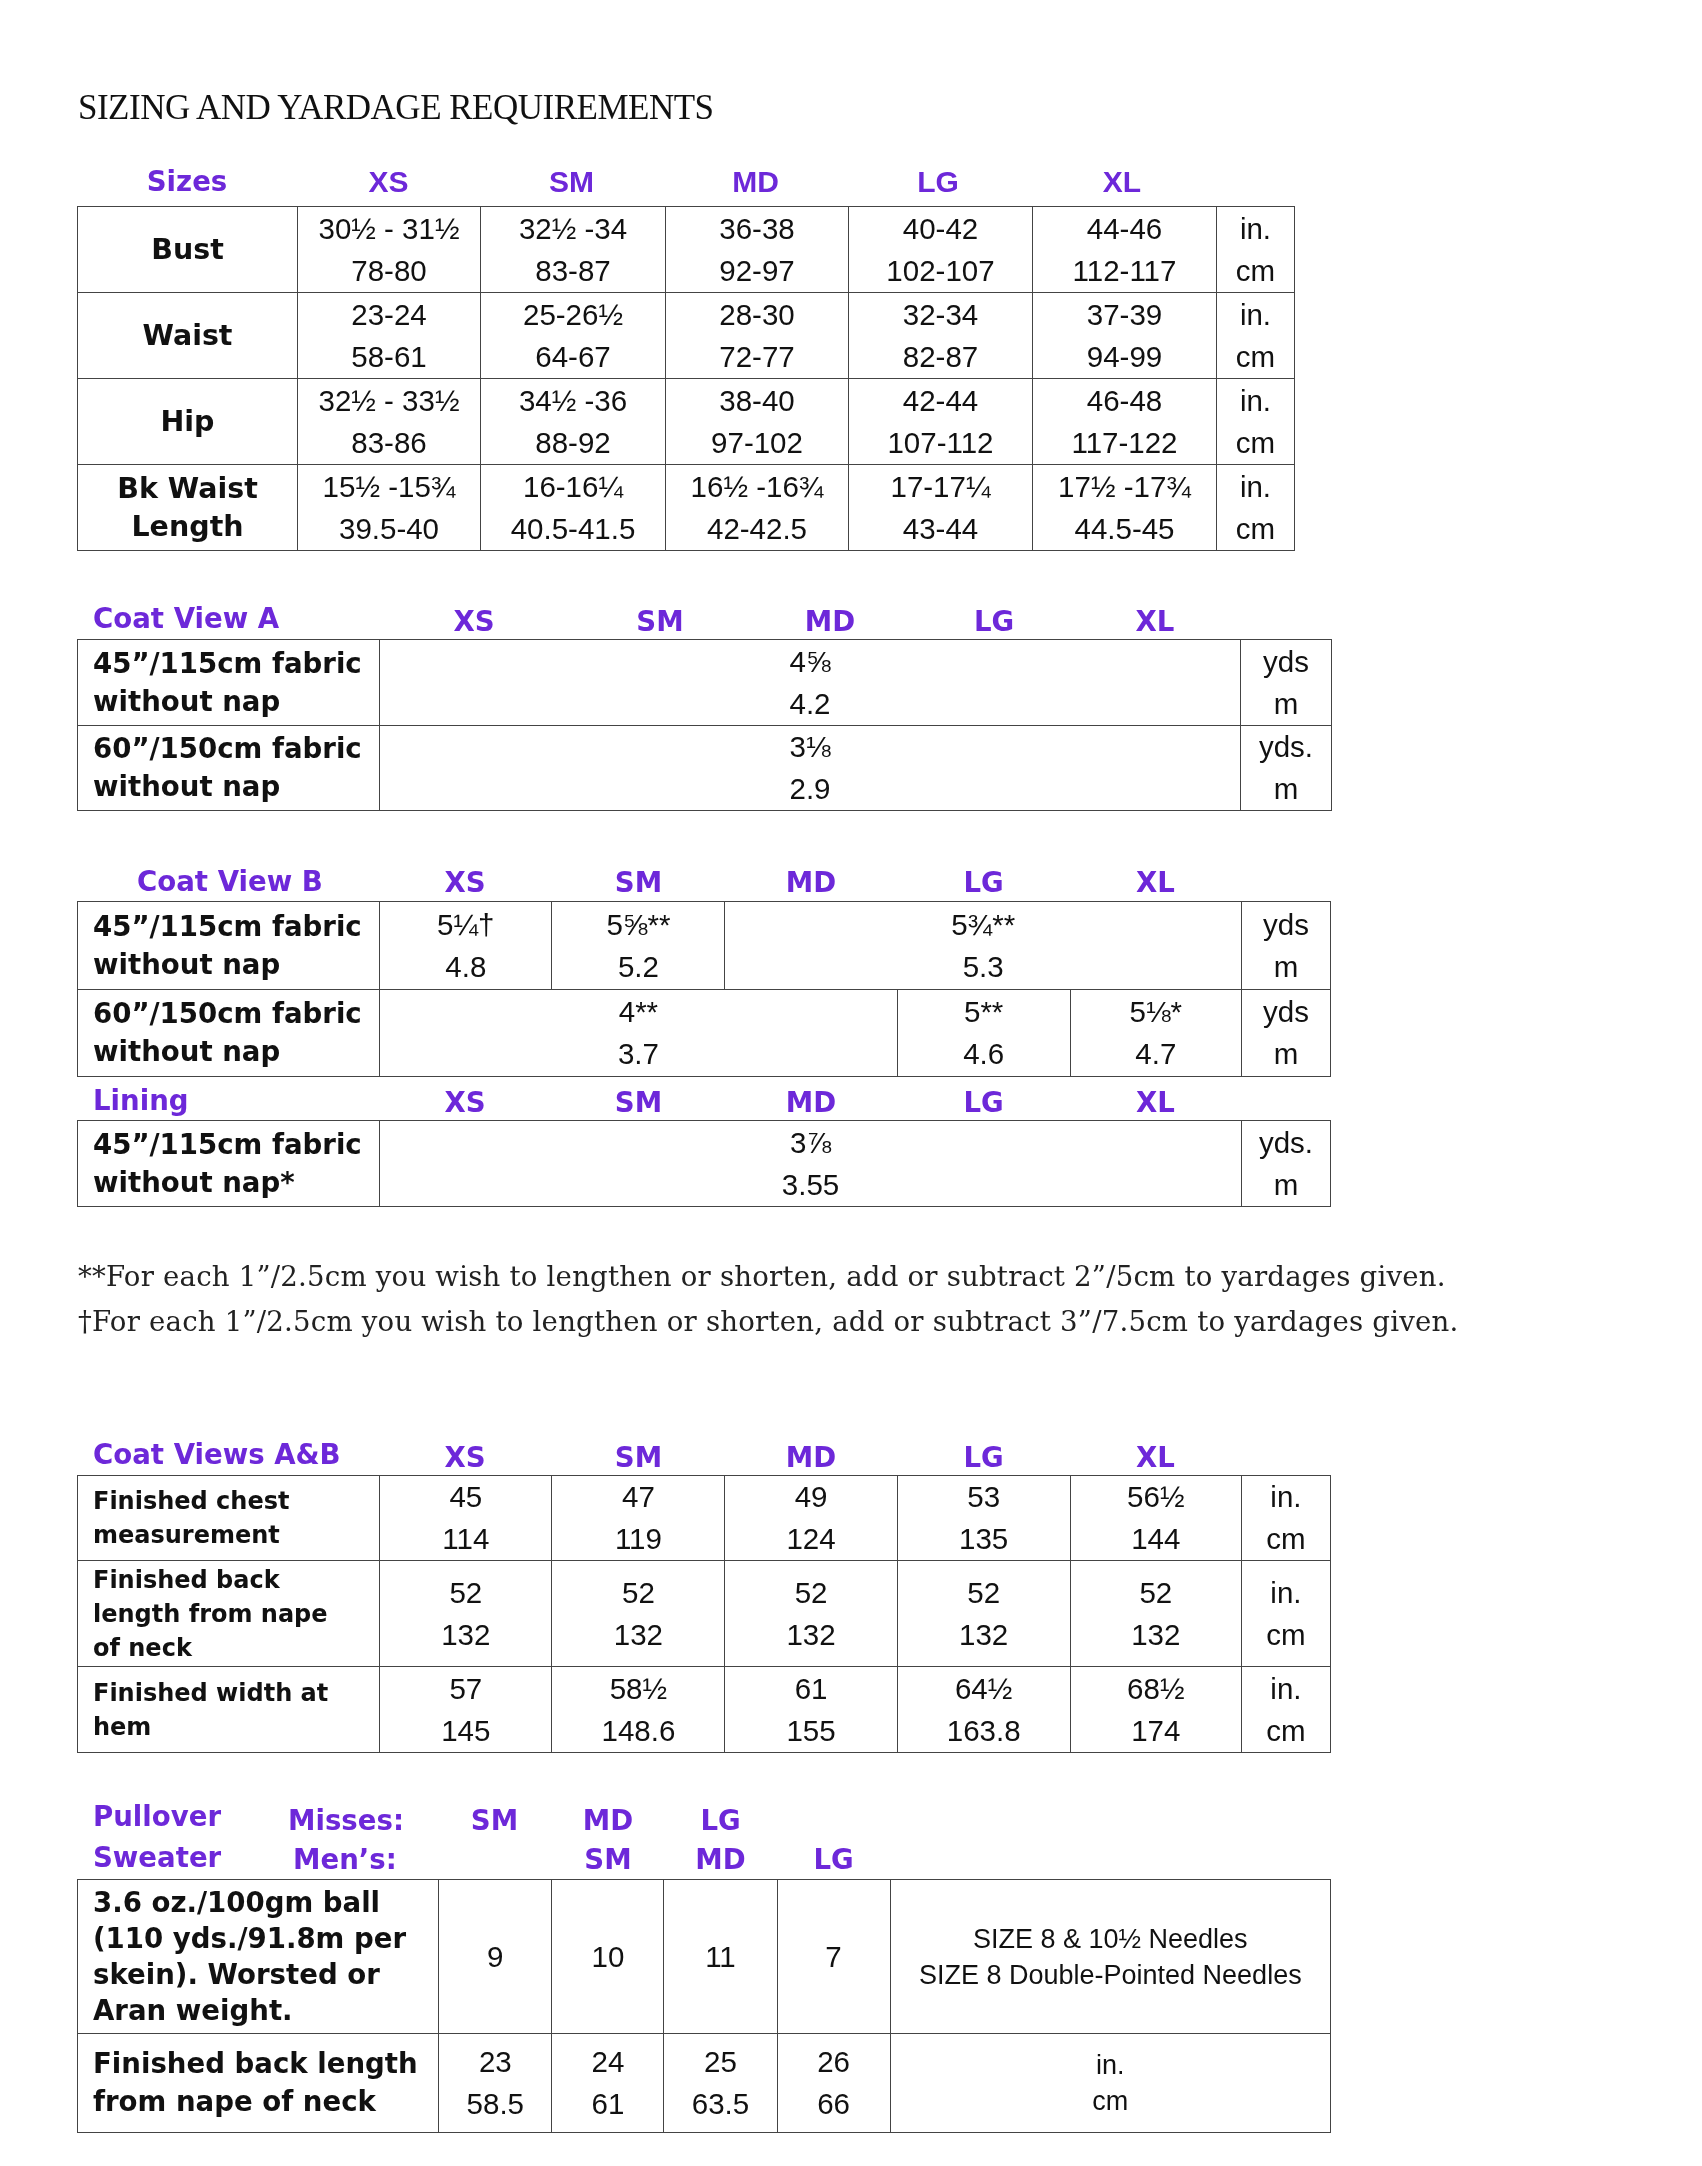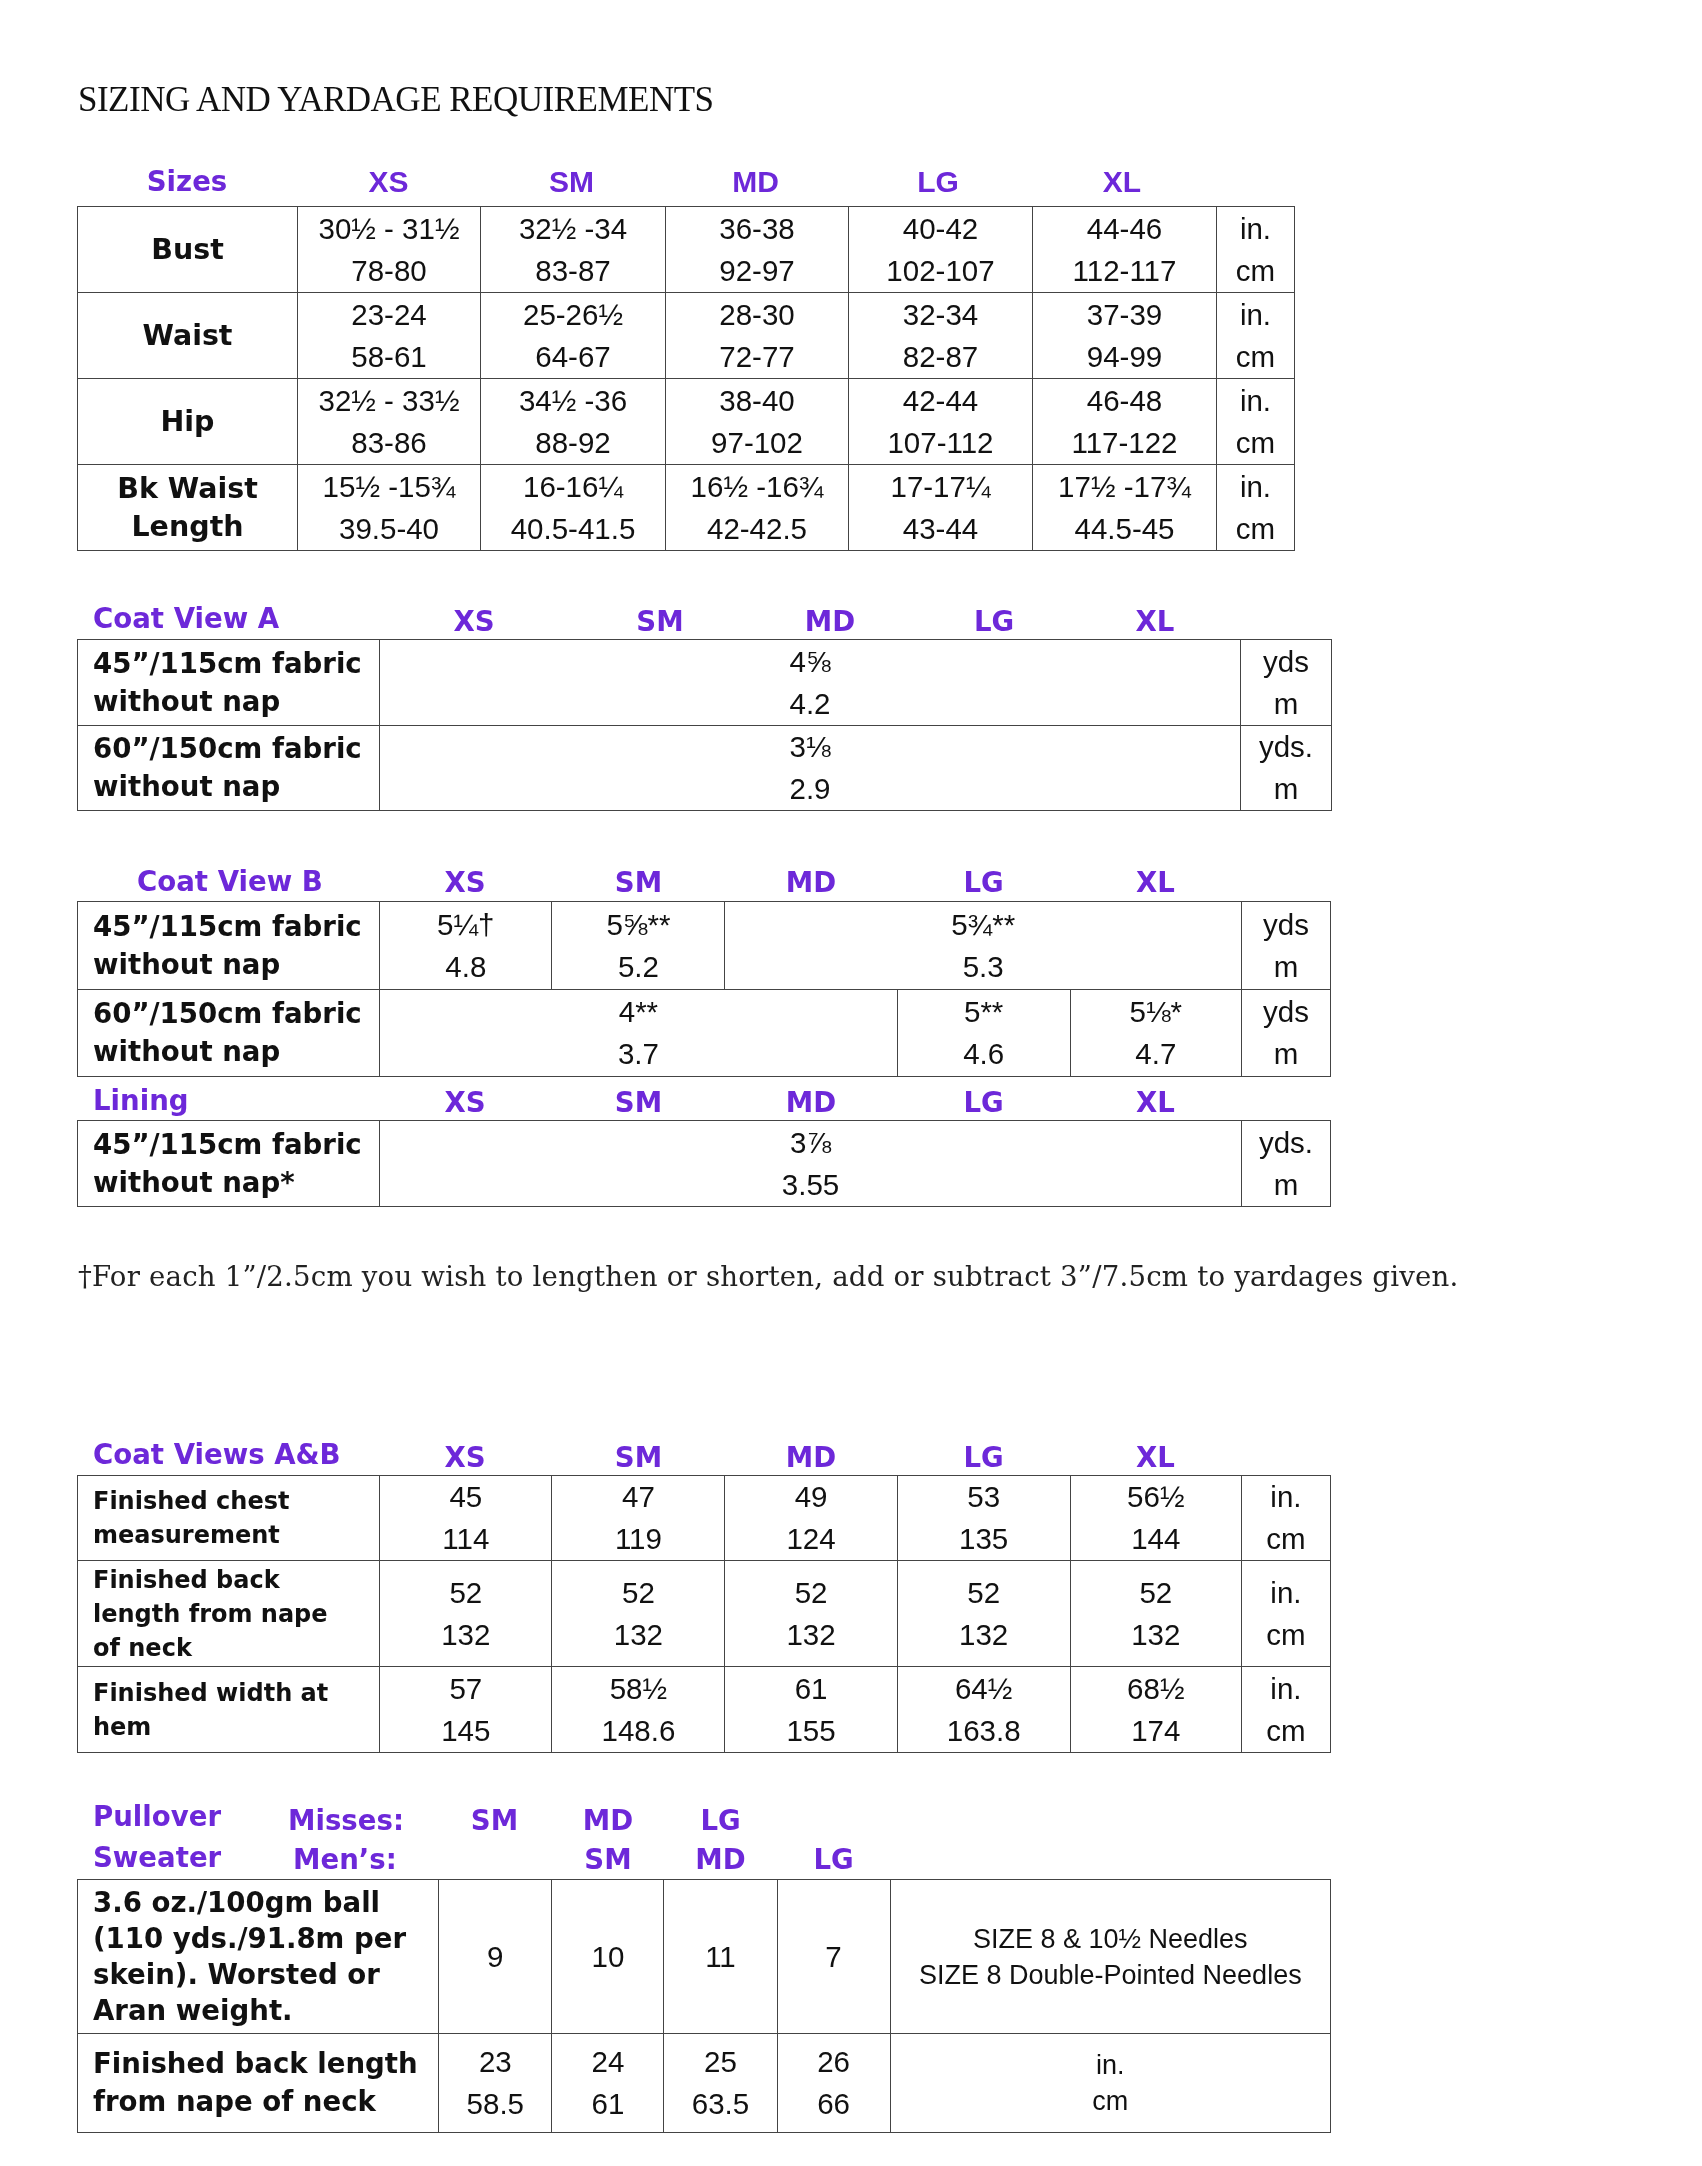--- a/index.html
+++ b/index.html
@@ -1,18 +1,18 @@
 <!DOCTYPE html>
 <html style="font-size:15px"><head>
 <meta charset="utf-8">
 <style>
   html, body { margin: 0; padding: 0; background: #ffffff; }
   body { width: 1702px; height: 2167px; position: relative; overflow: hidden; color: #111; }
   .abs { position: absolute; }
-  .title { left: 78px; top: 80px; font-family: "Liberation Serif", serif; font-size: 35px; letter-spacing: -0.5px; color: #111; white-space: nowrap; }
+  .title { left: 78px; top: 88px; font-family: "Liberation Serif", serif; font-size: 35px; letter-spacing: -0.5px; color: #111; white-space: nowrap; }
   .hdr { position: absolute; font-family: "DejaVu Sans", sans-serif; font-weight: bold; font-size: 27.6px; color: #6d28d9; white-space: nowrap; text-align: center; }
   .hdr.left { text-align: left; }
   .hdr.sans { font-family: "Liberation Sans", sans-serif; font-size: 30px; }
   table.grid { position: absolute; border-collapse: collapse; table-layout: fixed; }
   table.grid td { border: 1.9px solid #444; padding: 0; text-align: center; vertical-align: middle;
     font-family: "Liberation Sans", sans-serif; font-size: 29.5px; color: #111; line-height: 42px; }
   table.grid td.rowlabel { font-weight: bold; }
   table.grid td.rowlabel.lefty { text-align: left; padding-left: 15px; font-family: "DejaVu Sans", sans-serif; font-size: 27.6px; line-height: 38px; margin-top: 40px; }
   table.grid td.rowlabel.small { font-size: 24px; line-height: 34px; }
   .two { display: block; }
@@ -299,20 +299,21 @@
       <td>
             <span class="two">yds.</span>
             <span class="two">m</span>
           </td>
     </tr>
   </tbody>
     </table>
 </div>
 
 <div class="notes">
+  <div>**For each 1”/2.5cm you wish to lengthen or shorten, add or subtract 2”/5cm to yardages given.</div>
   <div>†For each 1”/2.5cm you wish to lengthen or shorten, add or subtract 3”/7.5cm to yardages given.</div>
 </div>
 
 <div>
   <div class="hdr left" style="left:93px;top:1438px;">Coat Views A&amp;B</div>
   <div class="hdr" style="left:379px;width:172px;top:1441px;">XS</div>
   <div class="hdr" style="left:552px;width:173px;top:1441px;">SM</div>
   <div class="hdr" style="left:725px;width:172px;top:1441px;">MD</div>
   <div class="hdr" style="left:897px;width:173px;top:1441px;">LG</div>
   <div class="hdr" style="left:1070px;width:171px;top:1441px;">XL</div>

